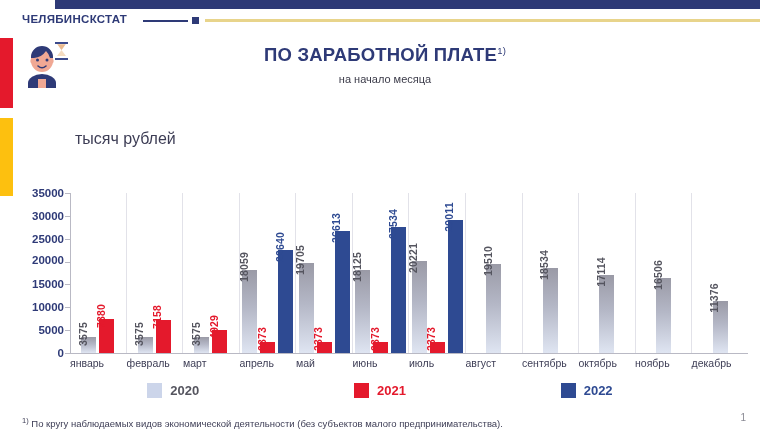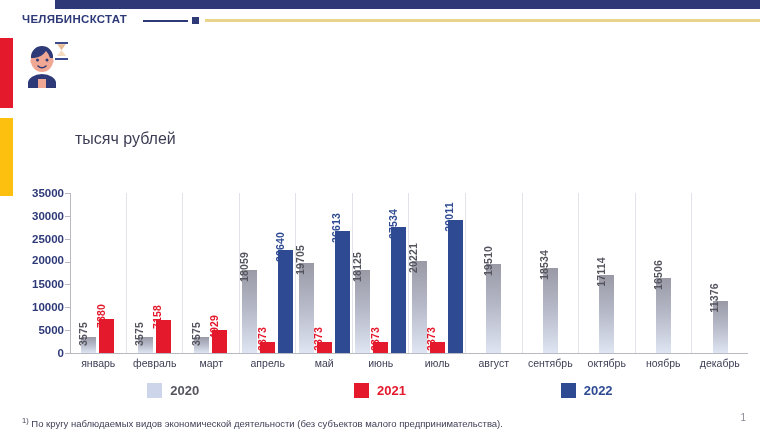--- a/index.html
+++ b/index.html
@@ -233,21 +233,20 @@
 
   .month-labels {
     position: absolute;
     left: 70px;
     top: 172px;
     width: 678px;
     display: flex;
   }
   .month-label {
     flex: 1 1 0;
-    text-align: center;
     font-size: 10.5px;
     color: #3d3d55;
   }
 
   
   .legend {
     position: absolute;
     left: 70px;
     top: 383px;
     width: 620px;
@@ -328,20 +327,24 @@
     <circle cx="15.5" cy="22" r="1.5" fill="#2e3a77"></circle>
     <circle cx="25" cy="22" r="1.5" fill="#2e3a77"></circle>
     <path d="M16 28 q4 3.5 8 0" stroke="#2e3a77" stroke-width="1.6" fill="none" stroke-linecap="round"></path>
 
     <path d="M6 50 v-5 a14 9 0 0 1 28 0 v5 z" fill="#2e3a77"></path>
     <path d="M16 41 h8 v9 h-8 z" fill="#f0a894"></path>
   </svg>
 </div>
 
 <div class="title-block">
+  <div class="title-line">
+    <span>ПО ЗАРАБОТНОЙ ПЛАТЕ</span><span class="title-sup">1)</span>
+  </div>
+  <div class="subtitle">на начало месяца</div>
 </div>
 
 <div class="units-label">тысяч рублей</div>
 
 <div class="chart">
   <div class="y-axis-labels">
       <div class="y-tick-label" style="top: 168px;">0</div>
       <div class="y-tick-label" style="top: 145.143px;">5000</div>
       <div class="y-tick-label" style="top: 122.286px;">10000</div>
       <div class="y-tick-label" style="top: 99.4286px;">15000</div>

